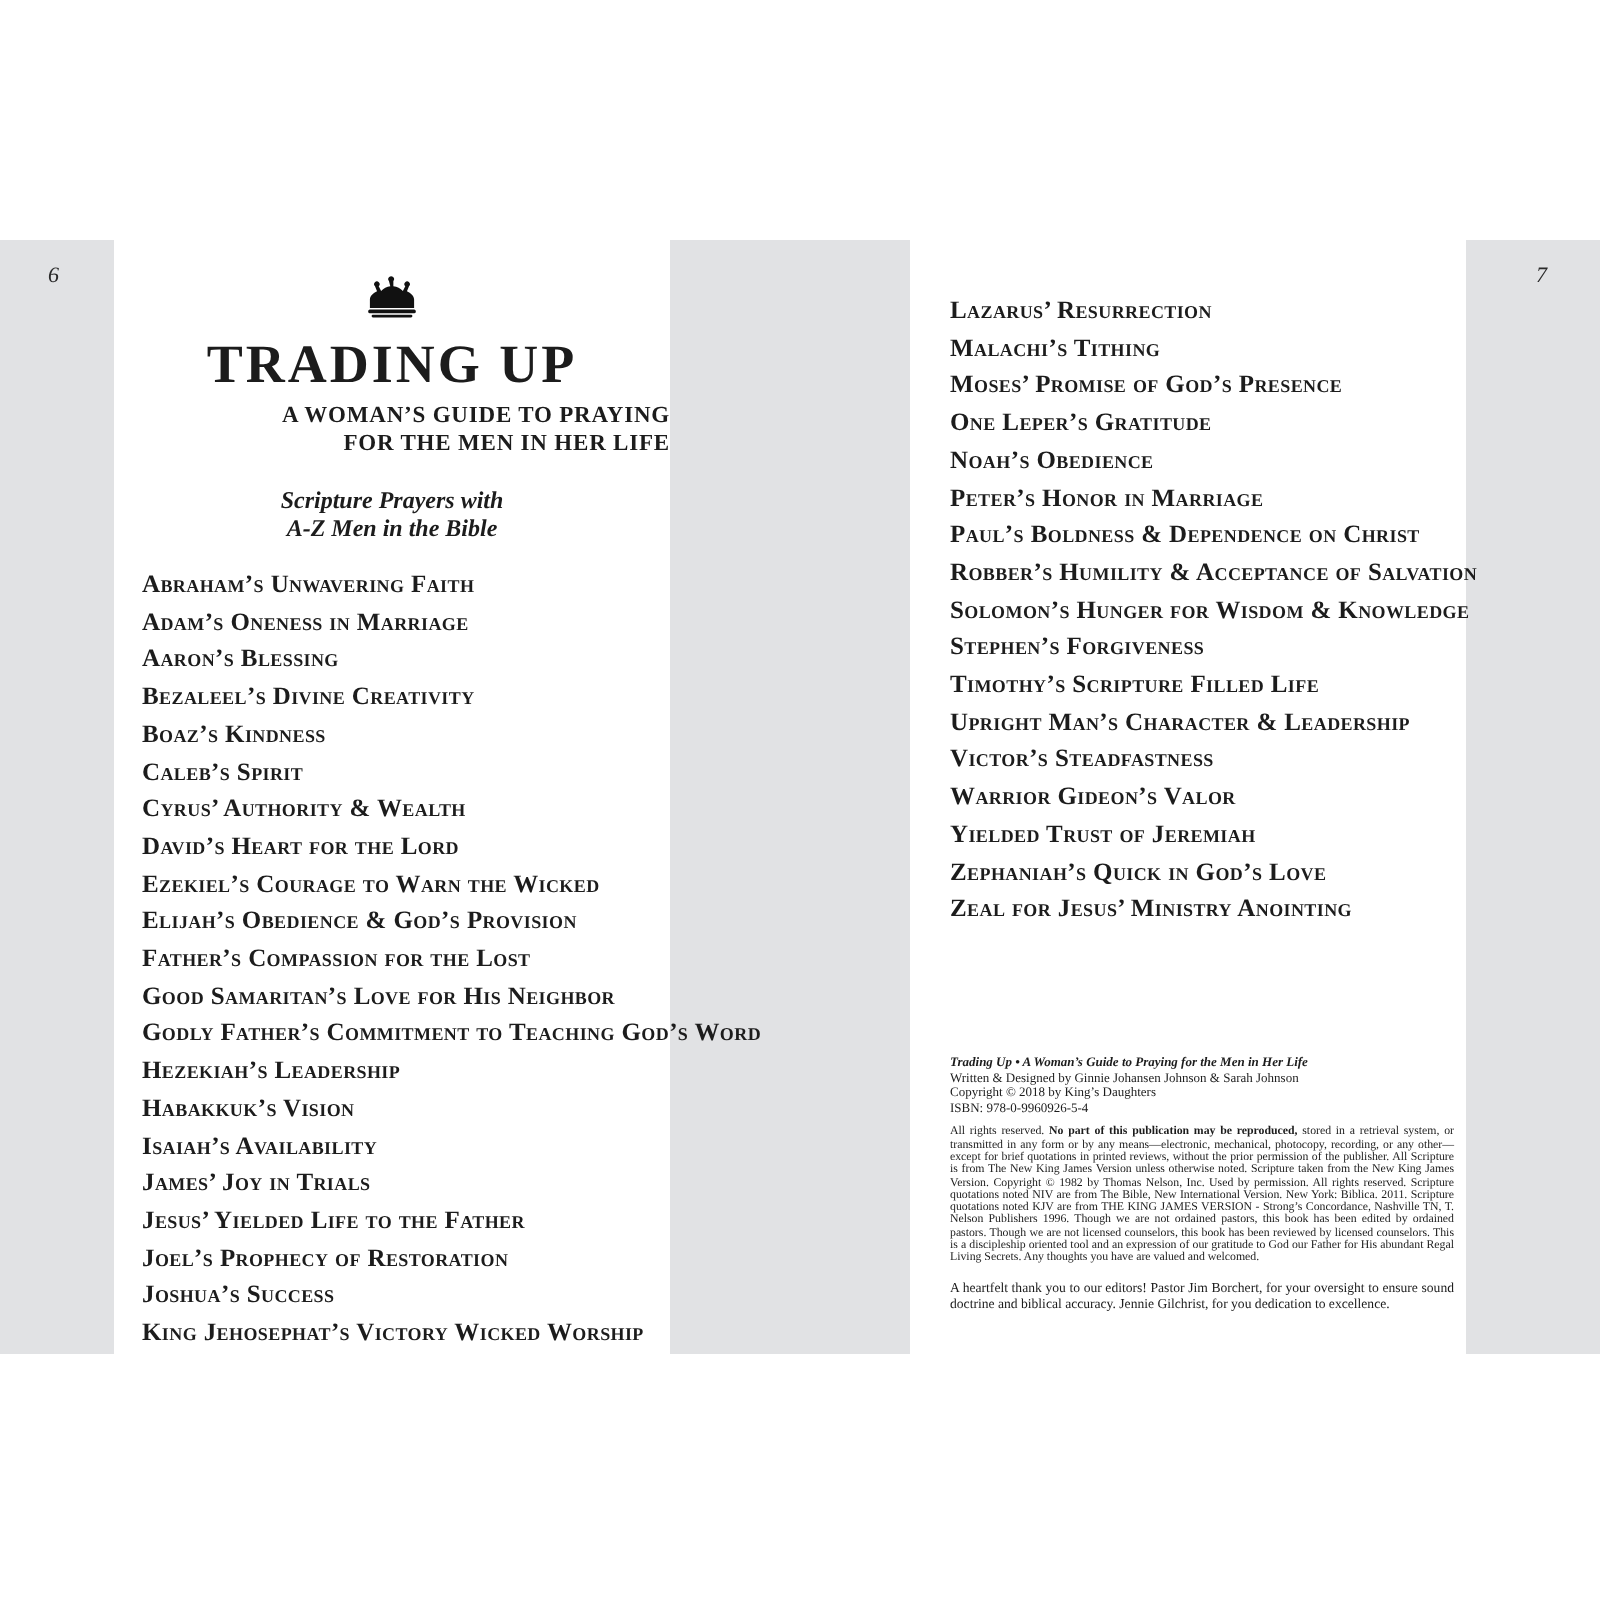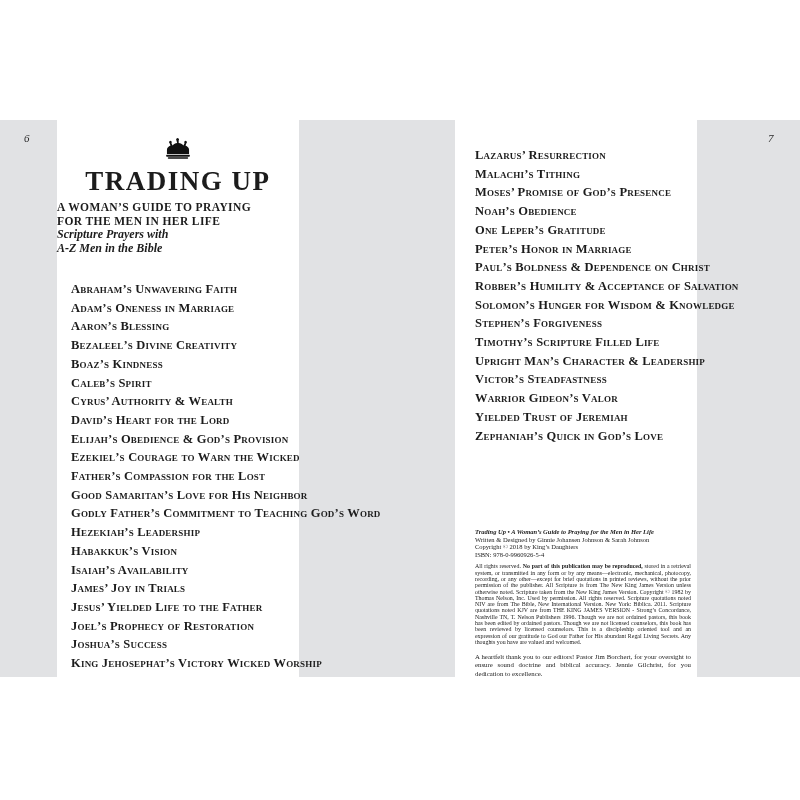--- a/index.html
+++ b/index.html
@@ -13,21 +13,21 @@
   }
   .gray-band {
     position: absolute;
     left: 0; top: 120px;
     width: 800px; height: 557px;
     background: #e1e2e4;
   }
   .page {
     position: absolute;
     top: 120px;
-    width: 242px; height: 557px;
+    width: 278px; height: 557px;
     background: #ffffff;
   }
   .page-left  { left: 57px; }
   .page-right { left: 455px; }
   .page-number {
     position: absolute;
     top: 132px;
     font-size: 11px;
     font-style: italic;
     color: #2a2a2a;
@@ -40,38 +40,38 @@
   .crown-wrap svg { display: inline-block; }
   .book-title {
     text-align: center;
     font-size: 27px;
     font-weight: bold;
     letter-spacing: 1.5px;
     margin-top: 1px;
     white-space: nowrap;
   }
   .book-subtitle {
-    text-align: left;
+    text-align: right;
     font-size: 11.5px;
     font-weight: bold;
     letter-spacing: 0.4px;
     line-height: 14px;
     margin-top: 3px;
   }
   .book-tagline {
-    text-align: left;
+    text-align: center;
     font-size: 12px;
     font-weight: bold;
     font-style: italic;
     line-height: 13.5px;
-    margin-top: 0;
+    margin-top: 15px;
   }
 
   
-  .toc { margin-top: 25px; }
+  .toc { margin-top: 12px; }
   .toc-left  { margin-left: 14px; }
   .toc-right { margin-left: 20px; margin-top: 26px; }
   .toc-item {
     font-size: 12.5px;
     font-weight: 600;
     font-variant: small-caps;
     line-height: 18.7px;
     white-space: nowrap;
     letter-spacing: 0.2px;
   }
@@ -136,54 +136,55 @@
   </div>
   <div class="toc toc-left">
       <div class="toc-item">Abraham’s Unwavering Faith</div>
       <div class="toc-item">Adam’s Oneness in Marriage</div>
       <div class="toc-item">Aaron’s Blessing</div>
       <div class="toc-item">Bezaleel’s Divine Creativity</div>
       <div class="toc-item">Boaz’s Kindness</div>
       <div class="toc-item">Caleb’s Spirit</div>
       <div class="toc-item">Cyrus’ Authority &amp; Wealth</div>
       <div class="toc-item">David’s Heart for the Lord</div>
+      <div class="toc-item">Ezekiel’s Courage to Warn the Wicked</div>
       <div class="toc-item">Elijah’s Obedience &amp; God’s Provision</div>
-      <div class="toc-item">Ezekiel’s Courage to Warn the Wicked</div>
       <div class="toc-item">Father’s Compassion for the Lost</div>
       <div class="toc-item">Good Samaritan’s Love for His Neighbor</div>
       <div class="toc-item">Godly Father’s Commitment to Teaching God’s Word</div>
       <div class="toc-item">Hezekiah’s Leadership</div>
       <div class="toc-item">Habakkuk’s Vision</div>
       <div class="toc-item">Isaiah’s Availability</div>
       <div class="toc-item">James’ Joy in Trials</div>
       <div class="toc-item">Jesus’ Yielded Life to the Father</div>
       <div class="toc-item">Joel’s Prophecy of Restoration</div>
       <div class="toc-item">Joshua’s Success</div>
       <div class="toc-item">King Jehosephat’s Victory Wicked Worship</div>
     </div>
 </div>
 
 <div class="page page-right">
   <div class="toc toc-right">
       <div class="toc-item">Lazarus’ Resurrection</div>
       <div class="toc-item">Malachi’s Tithing</div>
       <div class="toc-item">Moses’ Promise of God’s Presence</div>
+      <div class="toc-item">One Leper’s Gratitude</div>
       <div class="toc-item">Noah’s Obedience</div>
-      <div class="toc-item">One Leper’s Gratitude</div>
       <div class="toc-item">Peter’s Honor in Marriage</div>
       <div class="toc-item">Paul’s Boldness &amp; Dependence on Christ</div>
       <div class="toc-item">Robber’s Humility &amp; Acceptance of Salvation</div>
       <div class="toc-item">Solomon’s Hunger for Wisdom &amp; Knowledge</div>
       <div class="toc-item">Stephen’s Forgiveness</div>
       <div class="toc-item">Timothy’s Scripture Filled Life</div>
       <div class="toc-item">Upright Man’s Character &amp; Leadership</div>
       <div class="toc-item">Victor’s Steadfastness</div>
       <div class="toc-item">Warrior Gideon’s Valor</div>
       <div class="toc-item">Yielded Trust of Jeremiah</div>
       <div class="toc-item">Zephaniah’s Quick in God’s Love</div>
+      <div class="toc-item">Zeal for Jesus’ Ministry Anointing</div>
     </div>
   <div class="colophon">
     <div class="colophon-title">Trading Up • A Woman’s Guide to Praying for the Men in Her Life</div>
     <div class="colophon-line">Written &amp; Designed by Ginnie Johansen Johnson &amp; Sarah Johnson</div>
     <div class="colophon-line">Copyright © 2018 by King’s Daughters</div>
     <div class="colophon-line">ISBN: 978-0-9960926-5-4</div>
     <div class="colophon-legal">
       <span>All rights reserved. </span><span class="legal-bold">No part of this publication may be reproduced,</span><span> stored in a retrieval system, or transmitted in any form or by any means—electronic, mechanical, photocopy, recording, or any other—except for brief quotations in printed reviews, without the prior permission of the publisher. All Scripture is from The New King James Version unless otherwise noted. Scripture taken from the New King James Version. Copyright © 1982 by Thomas Nelson, Inc. Used by permission. All rights reserved. Scripture quotations noted NIV are from The Bible, New International Version. New York: Biblica. 2011. Scripture quotations noted KJV are from THE KING JAMES VERSION - Strong’s Concordance, Nashville TN, T. Nelson Publishers 1996. Though we are not ordained pastors, this book has been edited by ordained pastors. Though we are not licensed counselors, this book has been reviewed by licensed counselors. This is a discipleship oriented tool and an expression of our gratitude to God our Father for His abundant Regal Living Secrets. Any thoughts you have are valued and welcomed.</span>
     </div>
     <div class="colophon-thanks">A heartfelt thank you to our editors! Pastor Jim Borchert, for your oversight to ensure sound doctrine and biblical accuracy. Jennie Gilchrist, for you dedication to excellence.</div>

